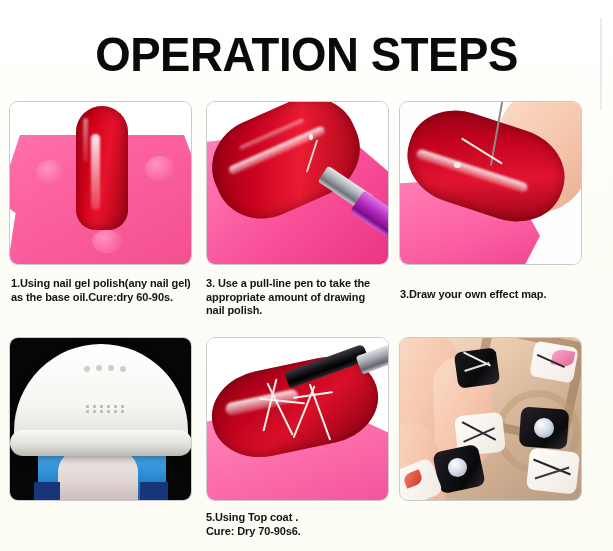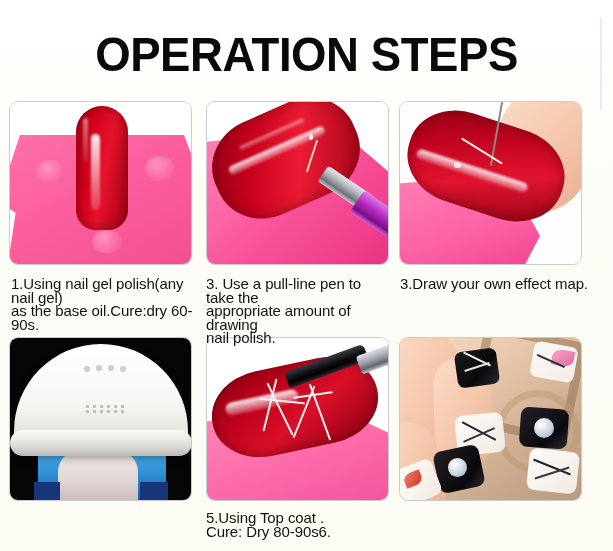--- a/index.html
+++ b/index.html
@@ -62,30 +62,30 @@
   .r2 { top: 337px; }
   .c1 { left: 9px; }
   .c2 { left: 206px; }
   .c3 { left: 399px; }
 
   .scene { position: absolute; inset: 0; overflow: hidden; }
 
   .caption {
     position: absolute;
     font-family: "Liberation Sans", sans-serif;
-    font-size: 15px;
-    font-weight: 400;
+    font-size: 11px;
+    font-weight: 700;
     color: #131313;
     line-height: 13.6px;
     letter-spacing: -0.1px;
     white-space: pre-line;
   }
   .cap1 { top: 277px; left: 11px;  width: 190px; }
   .cap2 { top: 277px; left: 206px; width: 185px; }
-  .cap3 { top: 277px; left: 400px; width: 200px; }
+  .cap3 { top: 288px; left: 400px; width: 200px; }
   .cap4 { top: 511px; left: 11px;  width: 190px; }
   .cap5 { top: 511px; left: 206px; width: 180px; }
   .cap6 { top: 518px; left: 400px; width: 205px; }
 
   
   .mat {
     position: absolute;
     background: linear-gradient(150deg, #ff73ab 0%, #fb5f9d 45%, #f24d8d 100%);
   }
   .bump {
@@ -301,15 +301,15 @@
     </div>
   </div>
 
   <div class="caption cap1">1.Using nail gel polish(any nail gel)
 as the base oil.Cure:dry 60-90s.</div>
   <div class="caption cap2">3. Use a pull-line pen to take the
 appropriate amount of drawing
 nail polish.</div>
   <div class="caption cap3">3.Draw your own effect map.</div>
   <div class="caption cap5">5.Using Top coat .
-Cure: Dry 80-90s6.</div>
+Cure: Dry 70-90s6.</div>
 
 </div>
 
 </body></html>

